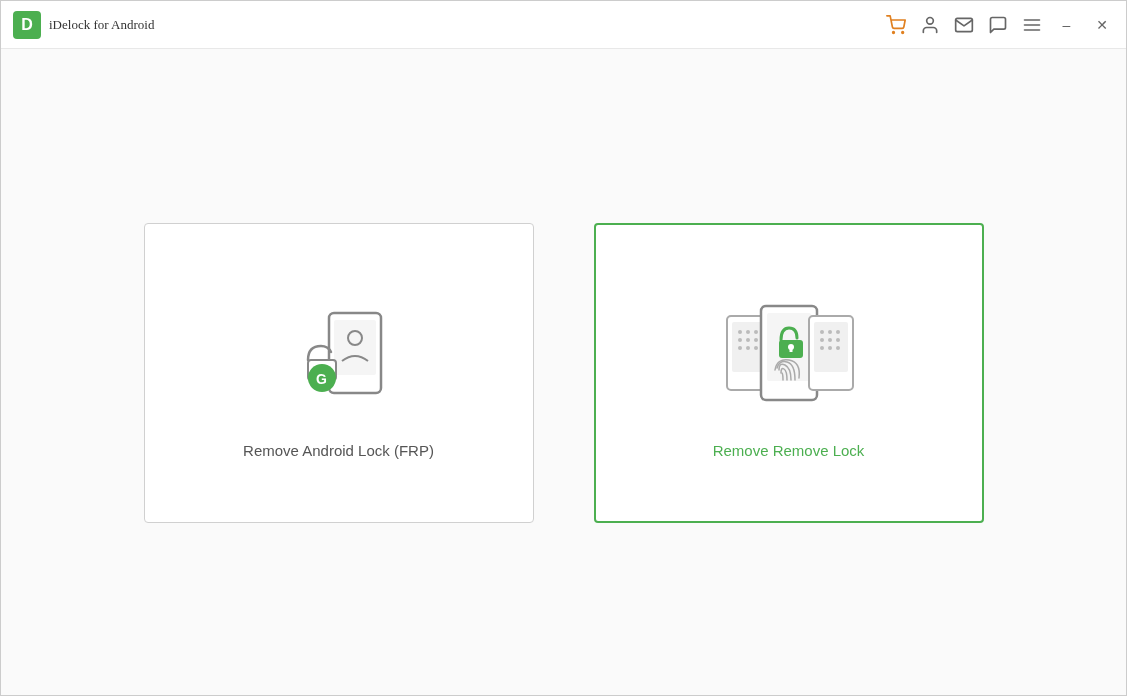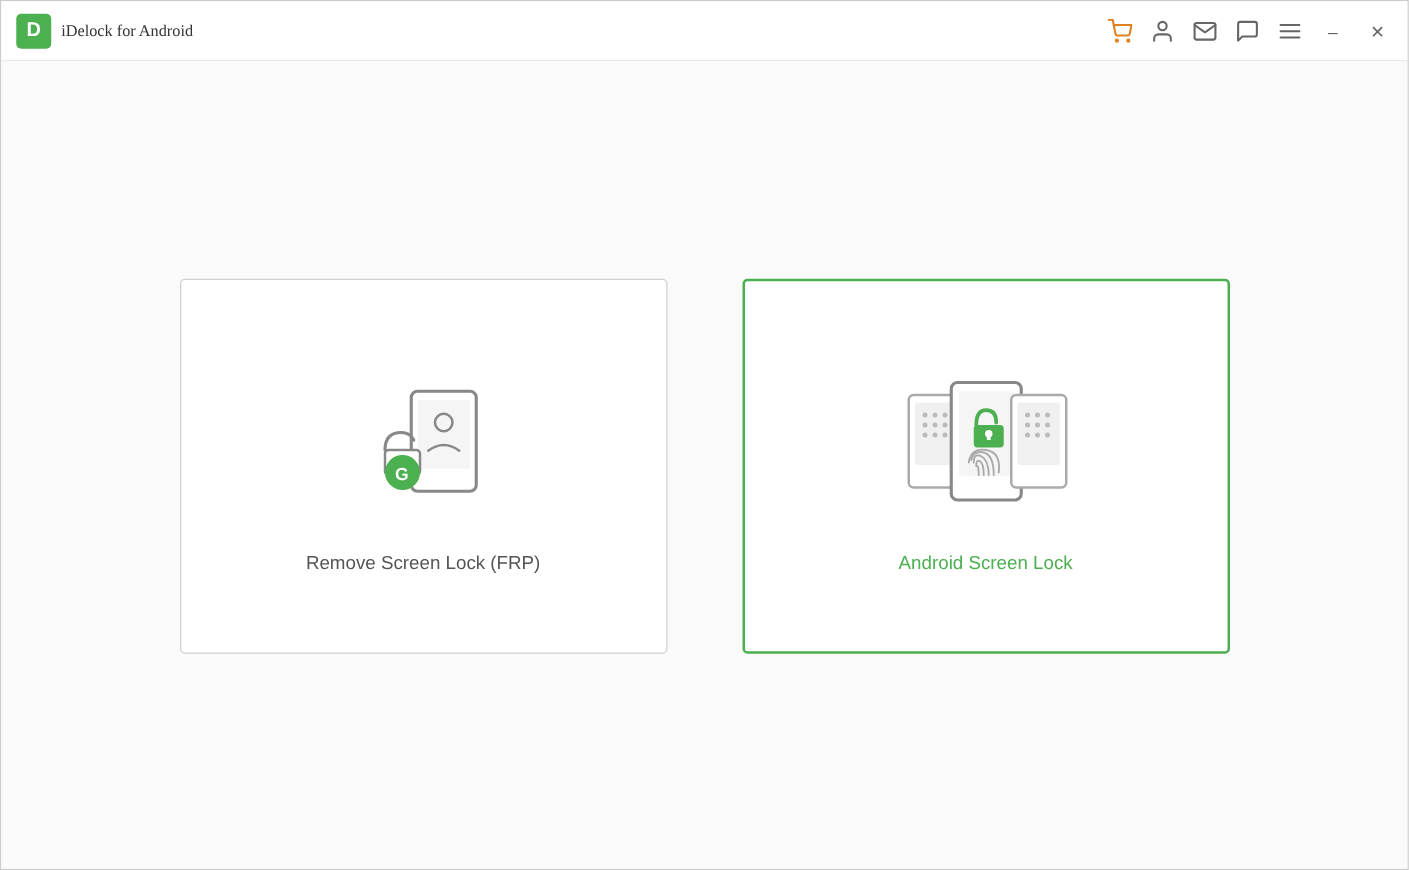--- a/index.html
+++ b/index.html
@@ -184,21 +184,21 @@
         <rect x="34" y="72" width="28" height="20" rx="3" fill="white" stroke="#888" stroke-width="2"></rect>
 
         <circle cx="48" cy="80" r="2.5" fill="#888"></circle>
         <rect x="46.5" y="80" width="3" height="5" fill="#888"></rect>
 
         <circle cx="48" cy="90" r="14" fill="#4caf50"></circle>
 
         <text x="42" y="96" font-family="Arial" font-weight="bold" font-size="14" fill="white">G</text>
       </svg>
     </div>
-    <span class="card-label">Remove Screen Lock (FRP)</span>
+    <span class="card-label">Remove Android Lock (FRP)</span>
   </div>
 
   <div class="card active">
     <div class="card-icon-area">
 
       <svg width="160" height="130" viewBox="0 0 160 130" fill="none" xmlns="http://www.w3.org/2000/svg">
 
         <rect x="18" y="28" width="44" height="74" rx="4" fill="white" stroke="#aaa" stroke-width="2"></rect>
         <rect x="23" y="34" width="34" height="50" rx="2" fill="#f0f0f0"></rect>
 
@@ -238,16 +238,16 @@
         <circle cx="113" cy="52" r="2" fill="#bbb"></circle>
         <circle cx="113" cy="60" r="2" fill="#bbb"></circle>
         <circle cx="121" cy="44" r="2" fill="#bbb"></circle>
         <circle cx="121" cy="52" r="2" fill="#bbb"></circle>
         <circle cx="121" cy="60" r="2" fill="#bbb"></circle>
         <circle cx="129" cy="44" r="2" fill="#bbb"></circle>
         <circle cx="129" cy="52" r="2" fill="#bbb"></circle>
         <circle cx="129" cy="60" r="2" fill="#bbb"></circle>
       </svg>
     </div>
-    <span class="card-label">Android Screen Lock</span>
+    <span class="card-label">Remove Remove Lock</span>
   </div>
 
 </div>
 
 </body></html>

